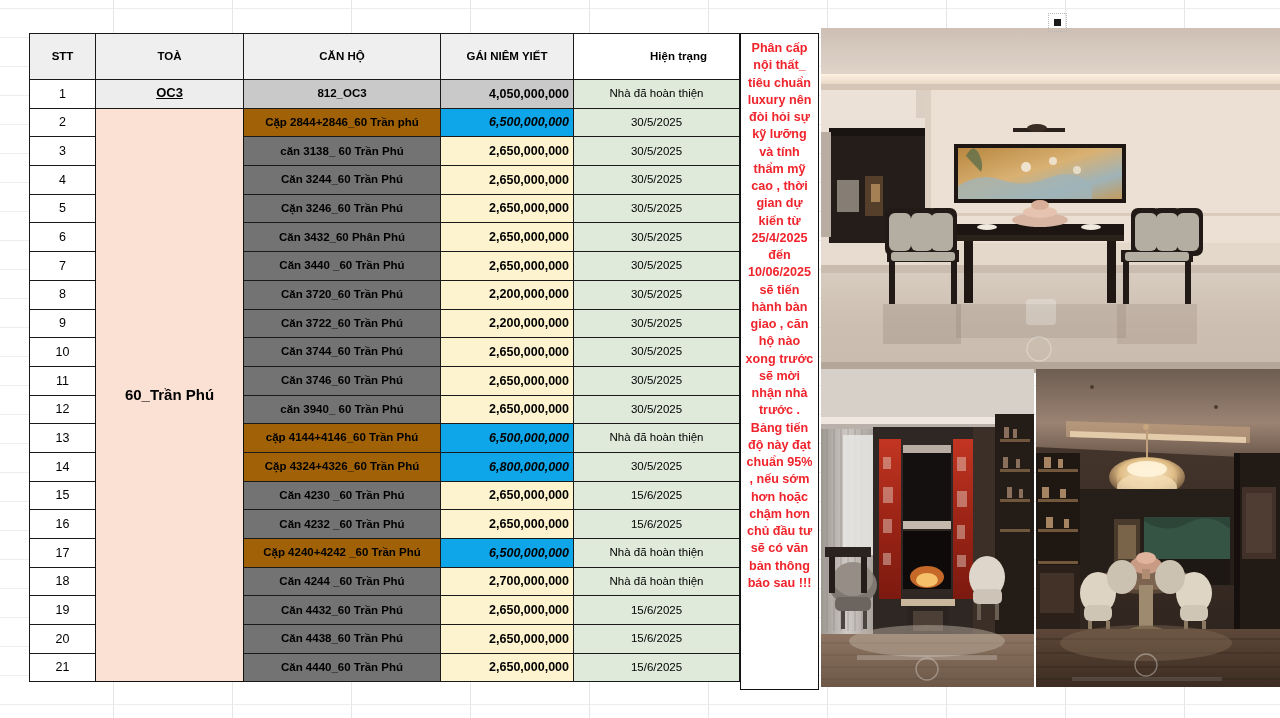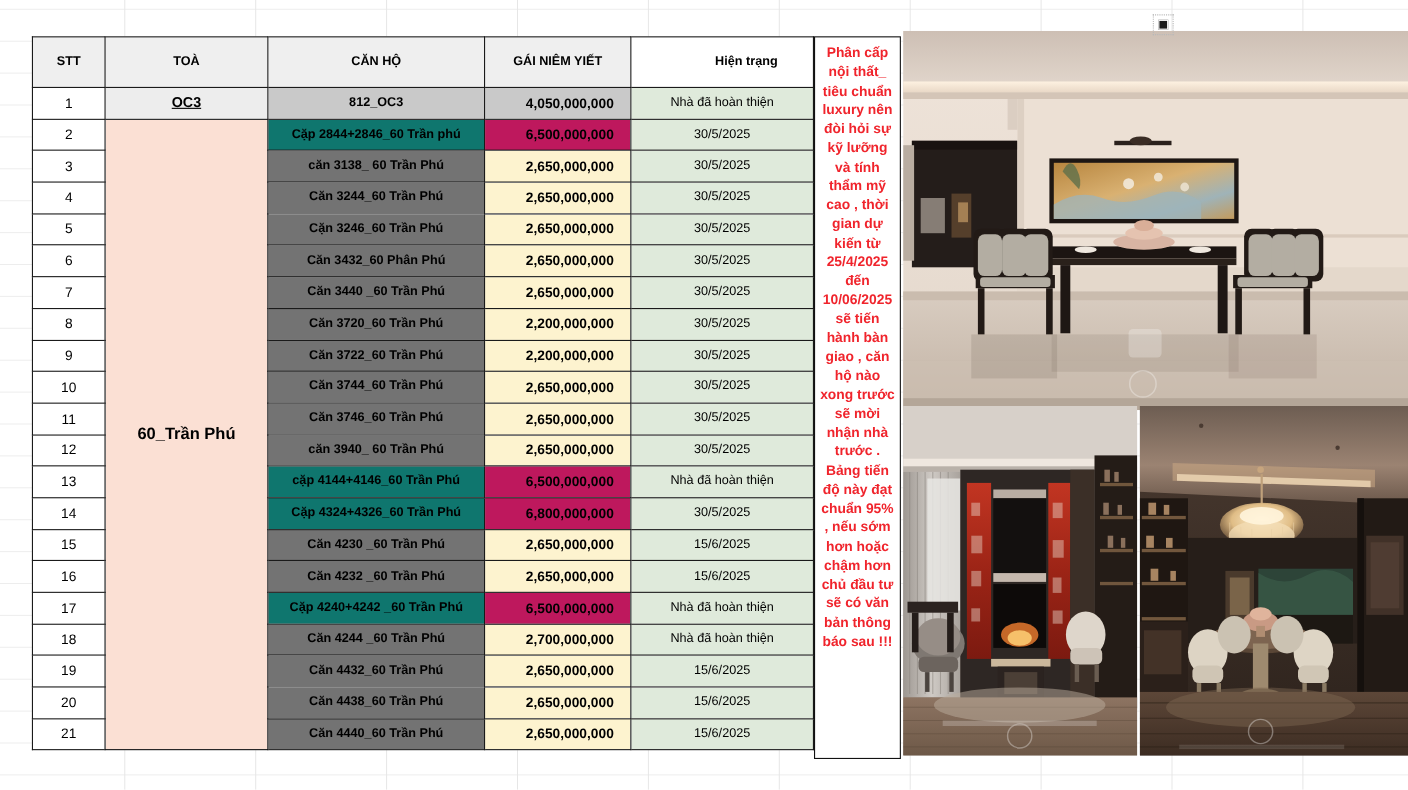--- a/index.html
+++ b/index.html
@@ -77,28 +77,28 @@
     border: 1.6px solid #111;
   }
   td.toa-single {
     text-align: center; vertical-align: middle;
     background: #ededed; font-weight: bold; font-size: 13px; text-decoration: underline;
   }
   td.canho {
     text-align: center; vertical-align: middle;
     background: #737373; font-weight: bold; font-size: 11.5px;
   }
-  td.canho.pair   { background: #0f766e; margin-top: 44px; }
+  td.canho.pair   { background: #a16207; margin-top: 44px; }
   td.canho.first  { background: #c9c9c9; }
   td.gia {
     text-align: right; vertical-align: middle;
     background: #fdf3cf; font-weight: bold; font-size: 12.5px;
-    padding-right: 15px;
-  }
-  td.gia.pair  { background: #be185d; }
+    padding-right: 4px;
+  }
+  td.gia.pair  { background: #0ea5e9; font-style: italic; }
   td.gia.first { background: #c9c9c9; }
   td.ht {
     text-align: center; vertical-align: middle;
     background: #dfeadb; font-size: 11.5px;
   }
 
   
   .note-col {
     position: absolute;
     left: 740px; top: 33px;

